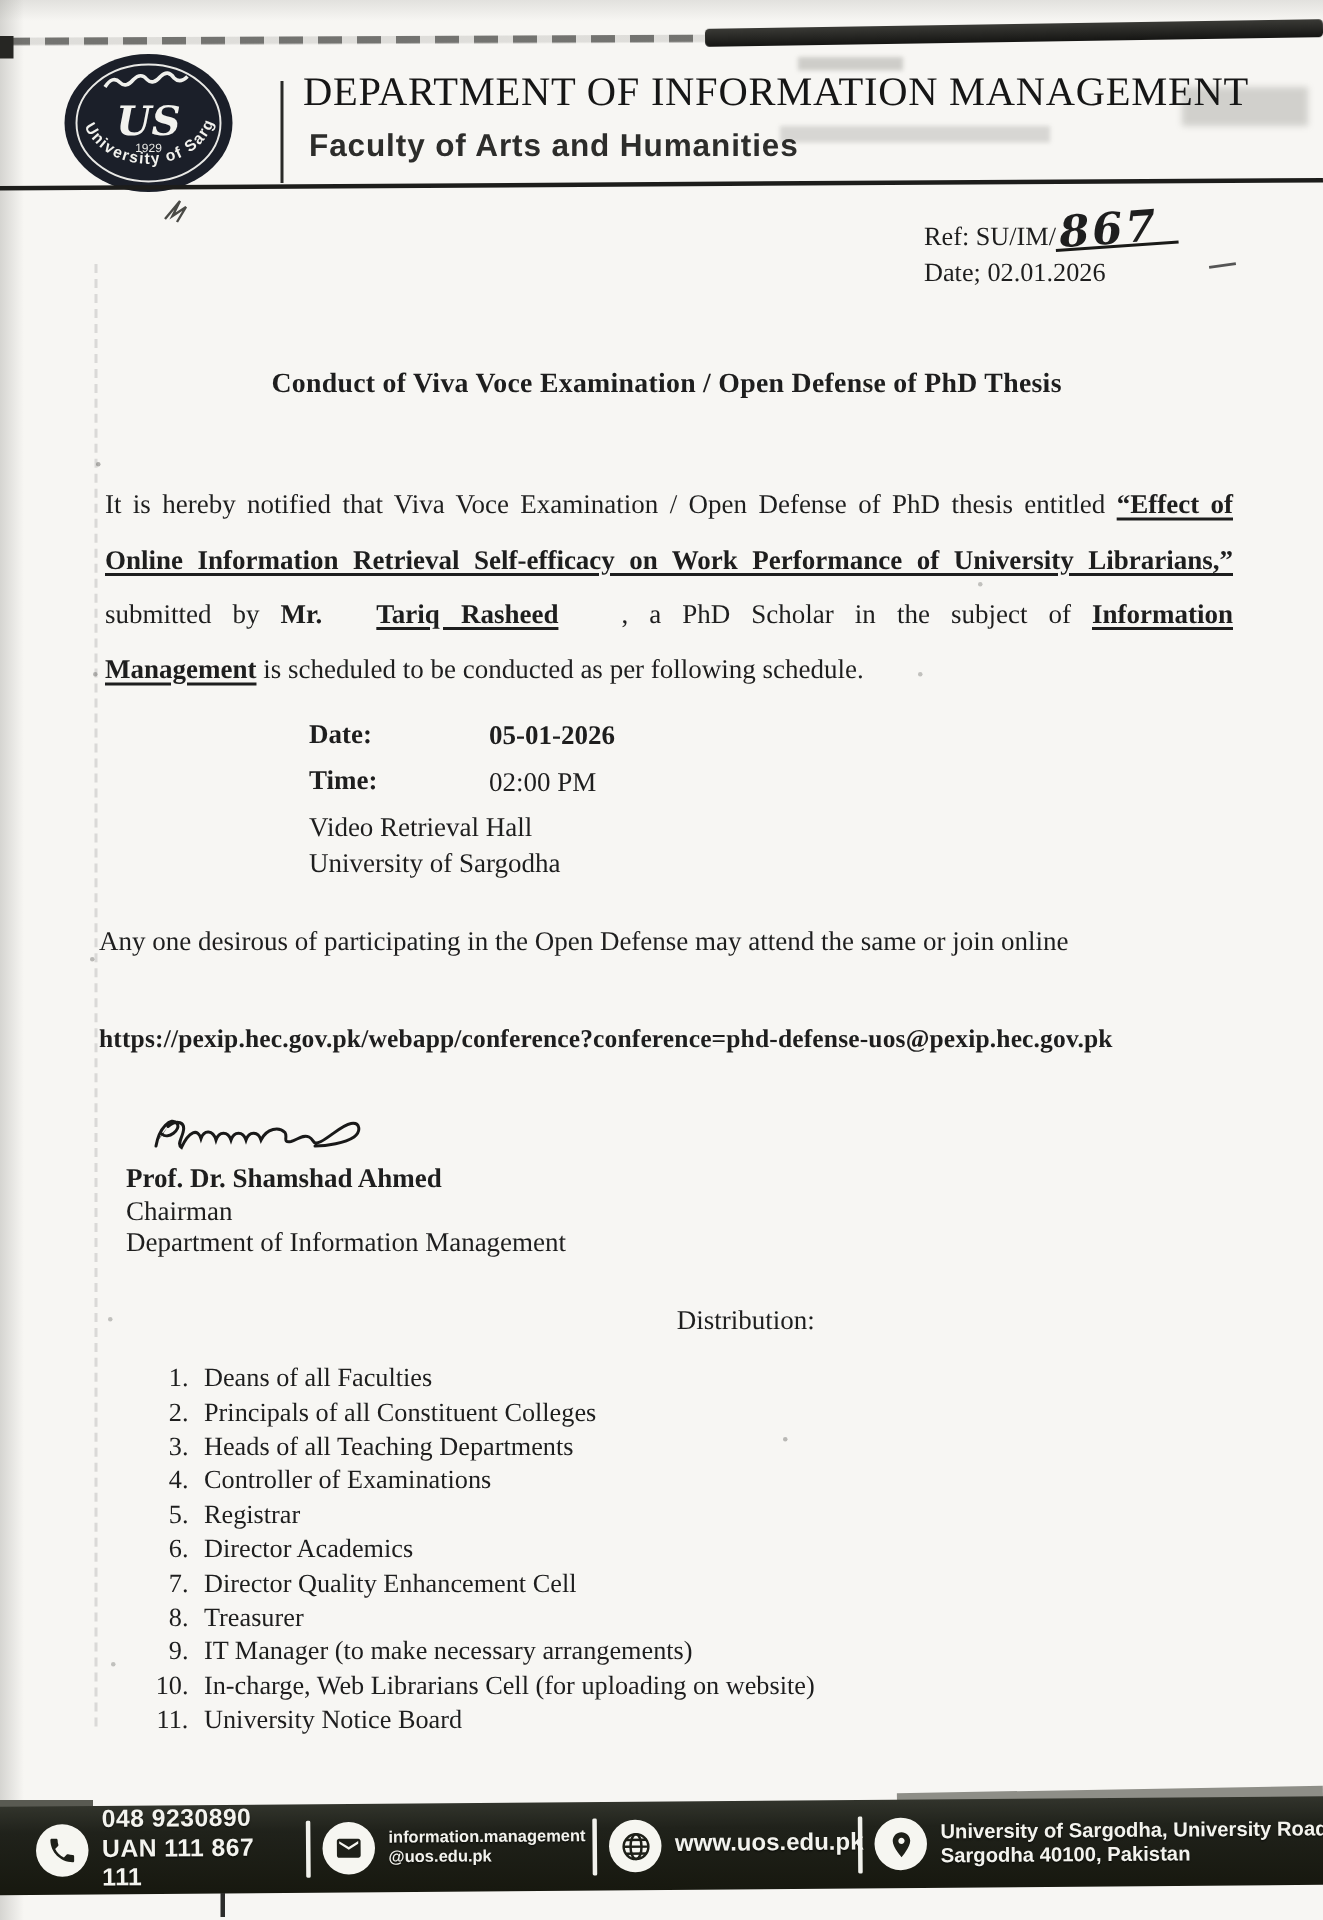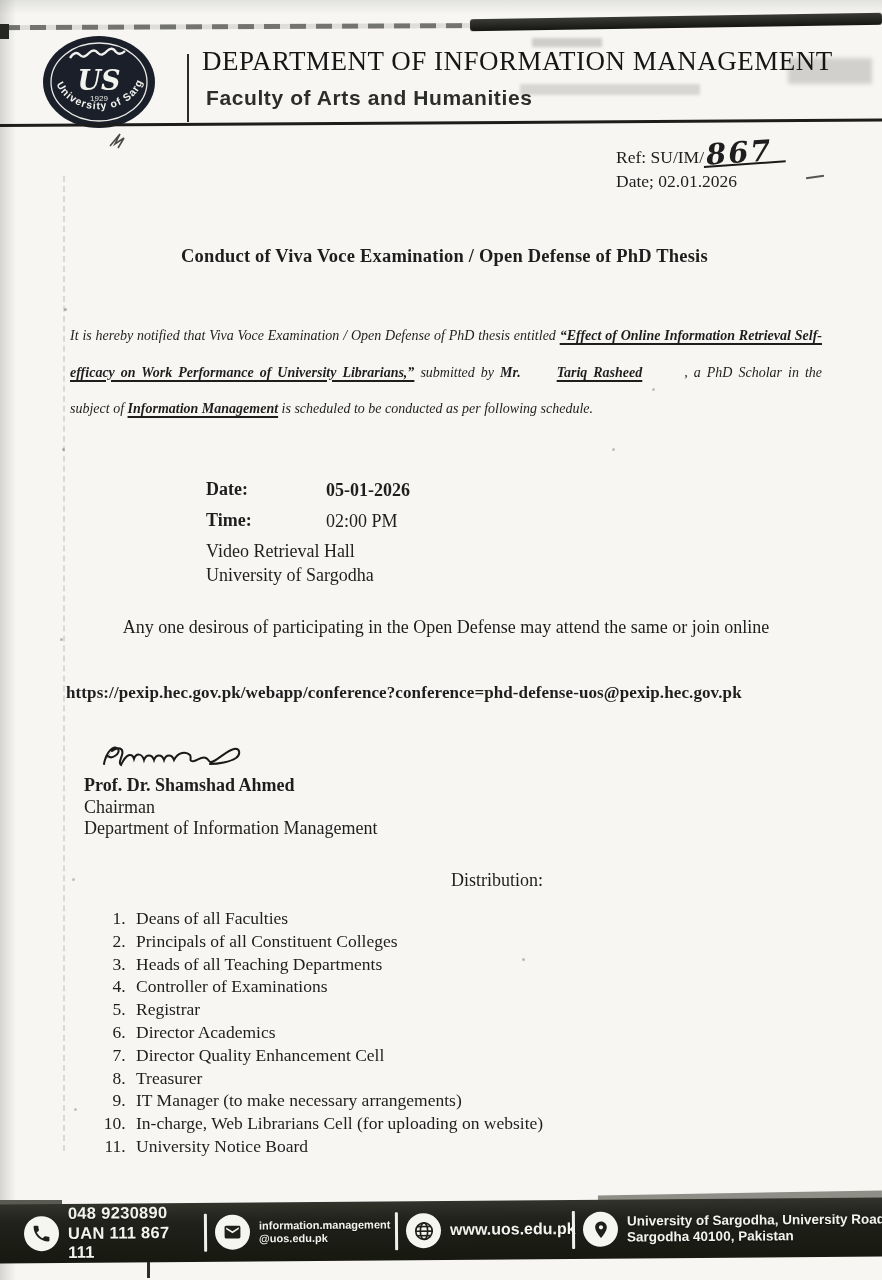--- a/index.html
+++ b/index.html
@@ -58,35 +58,35 @@
   .ref-num { display:inline-block; font-family:"DejaVu Serif", serif; font-style:italic;
     font-weight:bold; font-size:29px; line-height:20px; letter-spacing:2px;
     border-bottom:2.5px solid #1a1a18; padding:0 12px 1px 3px;
     transform:rotate(-4deg); transform-origin:left bottom; position:relative; top:2px; }
   .date-line { margin-top:3px; }
   
   .subject { position:absolute; top:246px; left:181px; font-size:18.5px; font-weight:bold;
     letter-spacing:.2px; }
   
   .body-par { position:absolute; top:318px; left:70px; width:752px;
-    font-size:14px; line-height:36.5px; text-align:justify;font-style:italic; }
+    font-size:18px; line-height:36.5px; text-align:justify; }
   .bu { font-weight:bold; text-decoration:underline;
     text-decoration-thickness:1.5px; text-underline-offset:3px; }
   .b { font-weight:bold; }
   .blank { margin-left:6px; }
   .pad-l { display:inline-block; width:30px; }
   .pad-r { display:inline-block; width:42px; }
   
   .schedule { position:absolute; top:479px; left:182px; font-size:18px;margin-left:24px; }
   .sch-row { display:flex; margin-bottom:7px; }
   .sch-label { width:120px; font-weight:bold; }
   .sch-val { line-height:23.5px; }
   .sch-val.bold { font-weight:bold; }
   
-  .par2 { position:absolute; top:606px; left:66px; width:760px; font-size:18px; line-height:43px;text-align:center; }
+  .par2 { position:absolute; top:606px; left:66px; width:760px; font-size:18px; line-height:43px; }
   .conf-link { position:absolute; top:683px; left:66px; font-size:17px; font-weight:bold;
     letter-spacing:.1px; white-space:nowrap; }
   
   .sig-block { position:absolute; top:742px; left:84px; }
   .sig-img { display:block; margin-left:14px; margin-bottom:-3px; }
   .sig-name { font-size:18px; font-weight:bold; line-height:21.5px; }
   .sig-title, .sig-dept { font-size:18px; line-height:21.5px; }
   
   .dist { position:absolute; top:870px; left:80px; }
   .dist-head { font-size:18px;text-align:right; }

